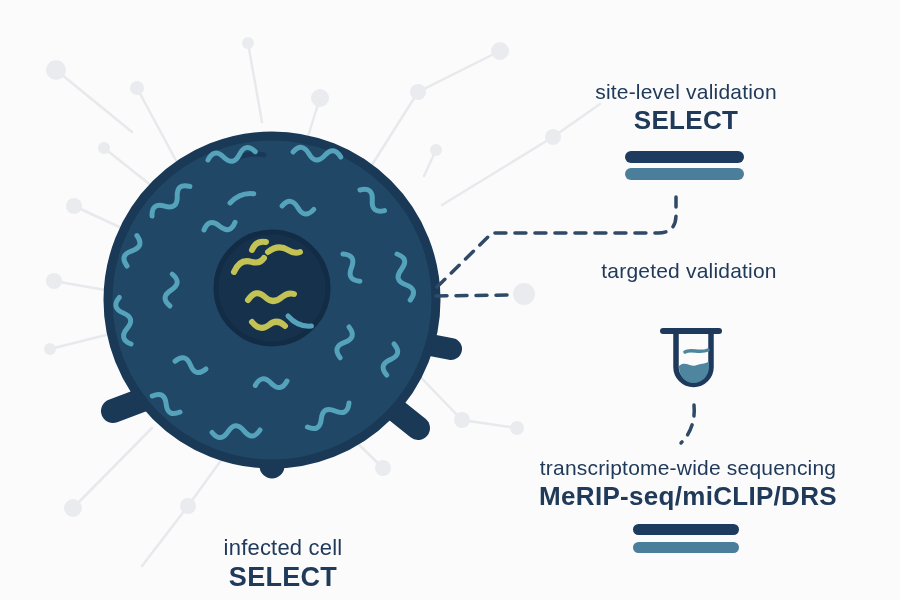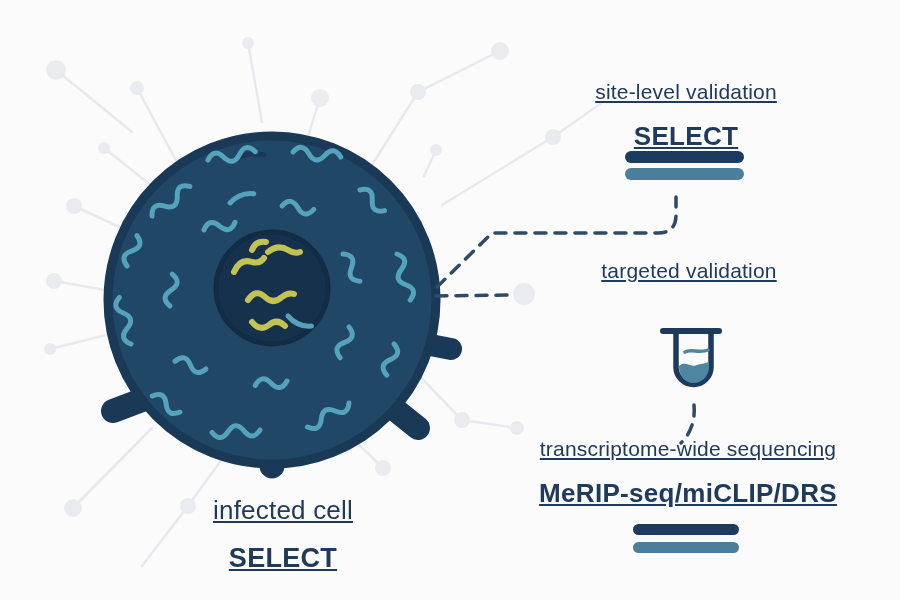--- a/index.html
+++ b/index.html
@@ -26,24 +26,24 @@
 
   
   .dash{stroke:var(--dash,#2e4a66);stroke-width:3.5;fill:none;stroke-linecap:round;stroke-dasharray:11 9;}
 
   
   .tube-line{stroke:var(--tube_outline,#1d3a5c);fill:none;stroke-linecap:round;}
   .tube-liquid{fill:var(--tube_liquid,#4e86a0);}
   .tube-men{stroke:var(--tube_liquid,#4e86a0);stroke-width:3.5;fill:none;stroke-linecap:round;}
 
   
-  .label{position:absolute;transform:translateX(-50%);text-align:center;color:var(--ink,#203a5a);text-decoration:underline;}
+  .label{position:absolute;transform:translateX(-50%);text-align:center;color:var(--ink,#203a5a);}
   .label .t1{font-size:21px;letter-spacing:.2px;white-space:nowrap;}
-  .label .t2{font-size:26px;font-weight:700;margin-top:17px;white-space:nowrap;letter-spacing:.3px;}
-  #label-cell .t1{font-size:26px;}
+  .label .t2{font-size:26px;font-weight:700;margin-top:1px;white-space:nowrap;letter-spacing:.3px;}
+  #label-cell .t1{font-size:22px;margin-top:40px;}
   #label-cell .t2{font-size:27px;}
 
   
   .bars{position:absolute;}
   .bar{border-radius:7px;}
   .bar.dark{background:var(--bar_dark,#1c3b5e);}
   .bar.steel{background:var(--bar_steel,#4a7e9b);}
   #bars-site{left:625px;top:151px;width:119px;}
   #bars-site .bar{height:12px;}
   #bars-site .bar+.bar{margin-top:5px;}
@@ -152,21 +152,21 @@
   </div>
   <div class="bars" id="bars-site">
     <div class="bar dark"></div>
     <div class="bar steel"></div>
   </div>
 
   <div class="label" id="label-targeted" style="left:689px;top:259px;">
     <div class="t1">targeted validation</div>
   </div>
 
-  <div class="label" id="label-transcriptome" style="left:688px;top:437px;">
+  <div class="label" id="label-transcriptome" style="left:688px;top:456px;">
     <div class="t1">transcriptome-wide sequencing</div>
     <div class="t2">MeRIP-seq/miCLIP/DRS</div>
   </div>
   <div class="bars" id="bars-transcriptome">
     <div class="bar dark"></div>
     <div class="bar steel"></div>
   </div>
 
   <div class="label" id="label-cell" style="left:283px;top:495px;">
     <div class="t1">infected cell</div>

